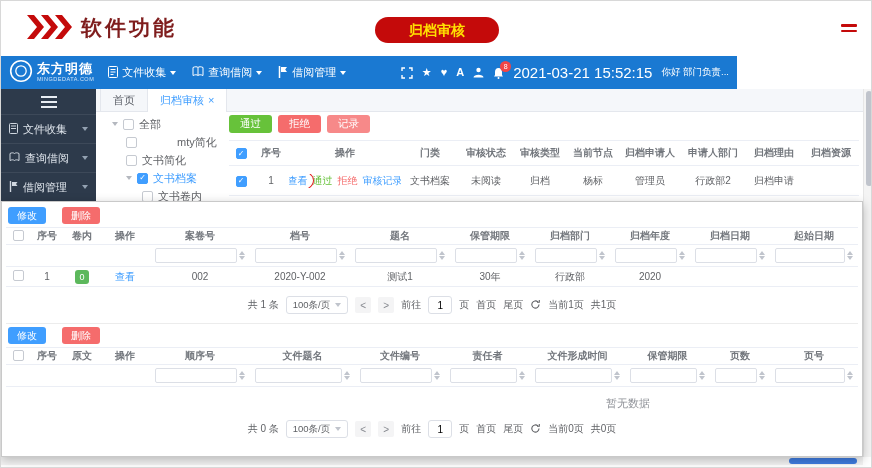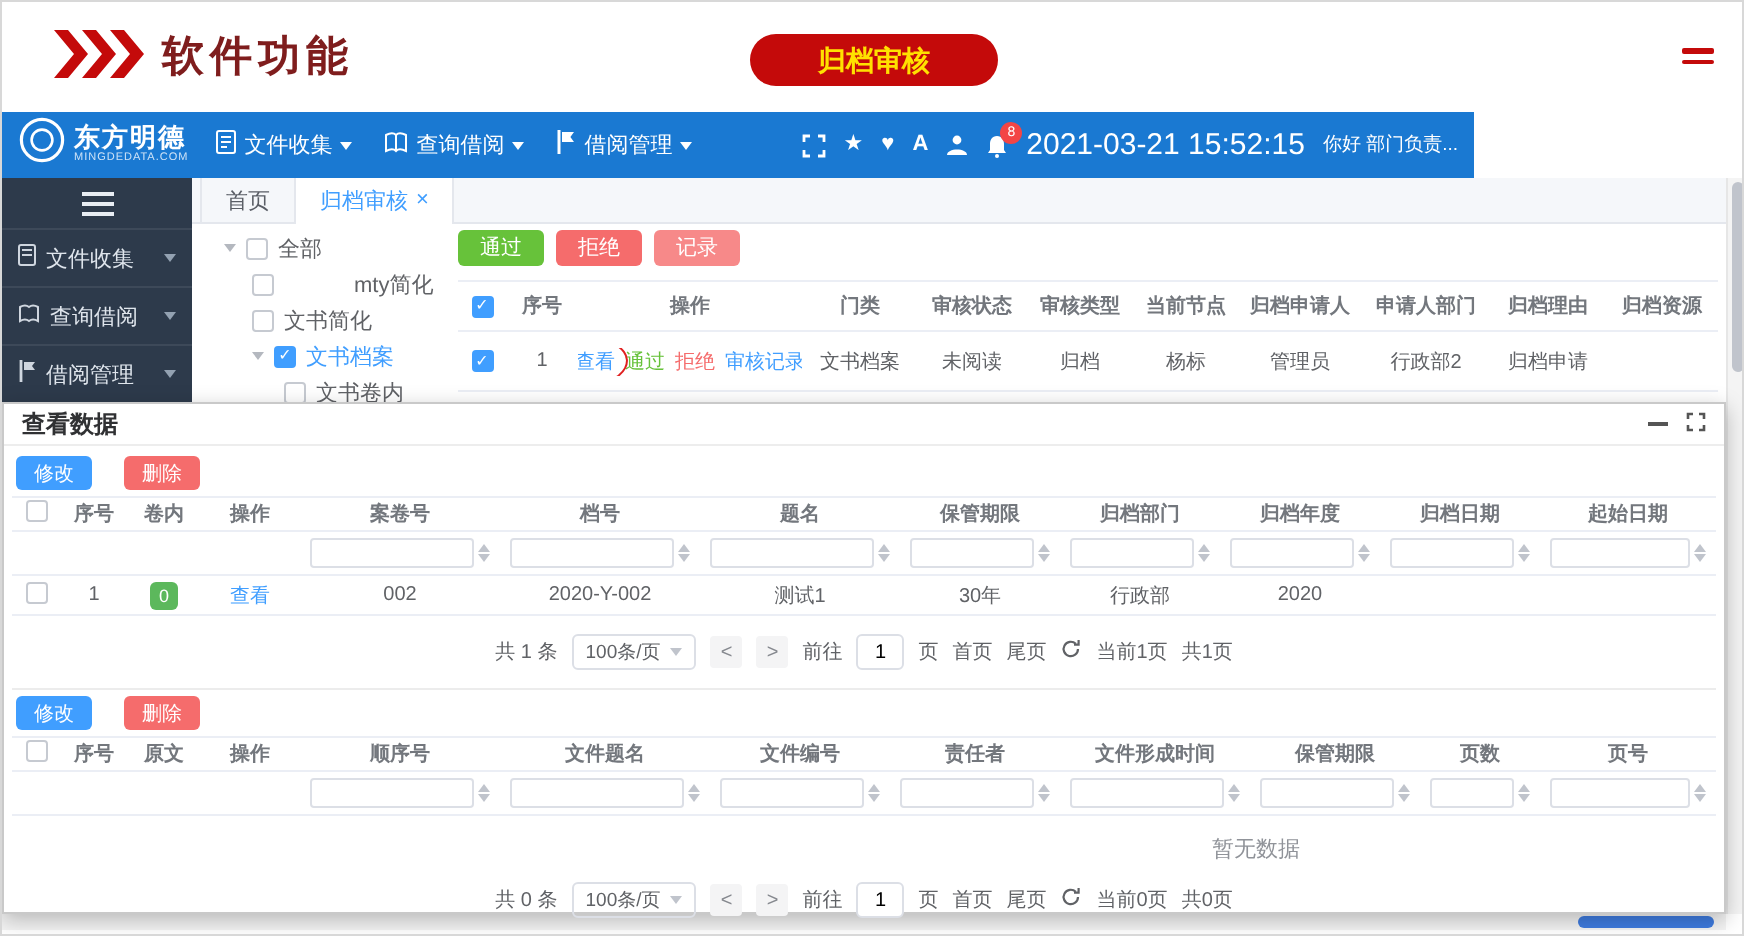--- a/index.html
+++ b/index.html
@@ -318,29 +318,20 @@
         <span class="cell">杨标</span>
         <span class="cell">管理员</span>
         <span class="cell">行政部2</span>
         <span class="cell">归档申请</span>
         <span class="cell"></span>
       </div>
     </div>
   </div>
 
   <div class="panel">
-    <div class="phead">
-      <span class="ptitle">查看数据</span>
-      <span class="picons">
-        <span class="pmin"></span>
-        <span><svg width="10" height="10" fill="none" stroke="#555" stroke-width="1.3">
-              <path d="M1 3.5V1h2.5M6.5 1H9v2.5M9 6.5V9H6.5M3.5 9H1V6.5"></path>
-            </svg></span>
-      </span>
-    </div>
     <div class="pbody">
 
       <div class="ptools">
         <button class="btn sm blue">修改</button>
         <button class="btn sm red">删除</button>
       </div>
 
       <div>
         <div class="grow2 ghd">
           <span class="cell"><span class="cb"></span></span>

